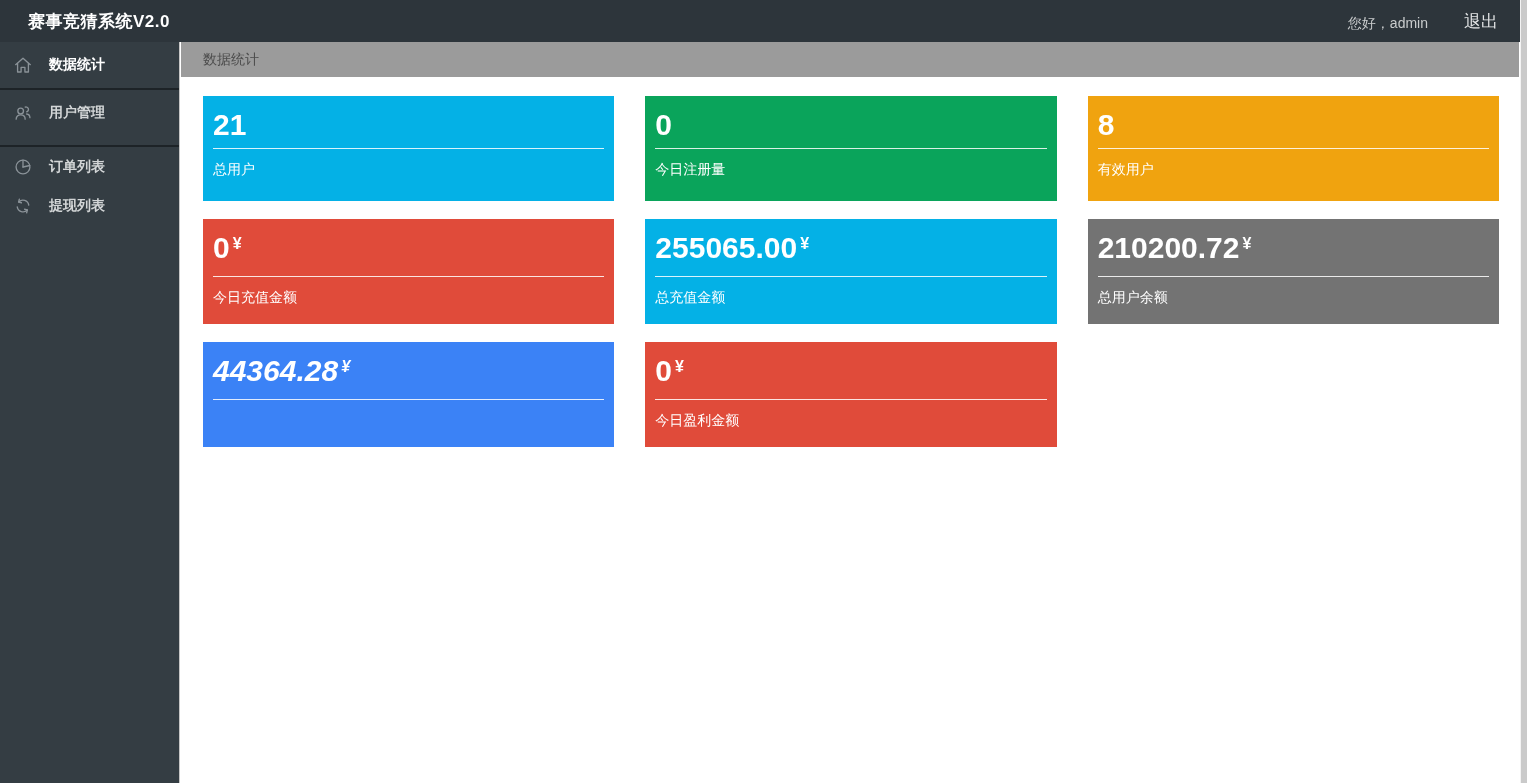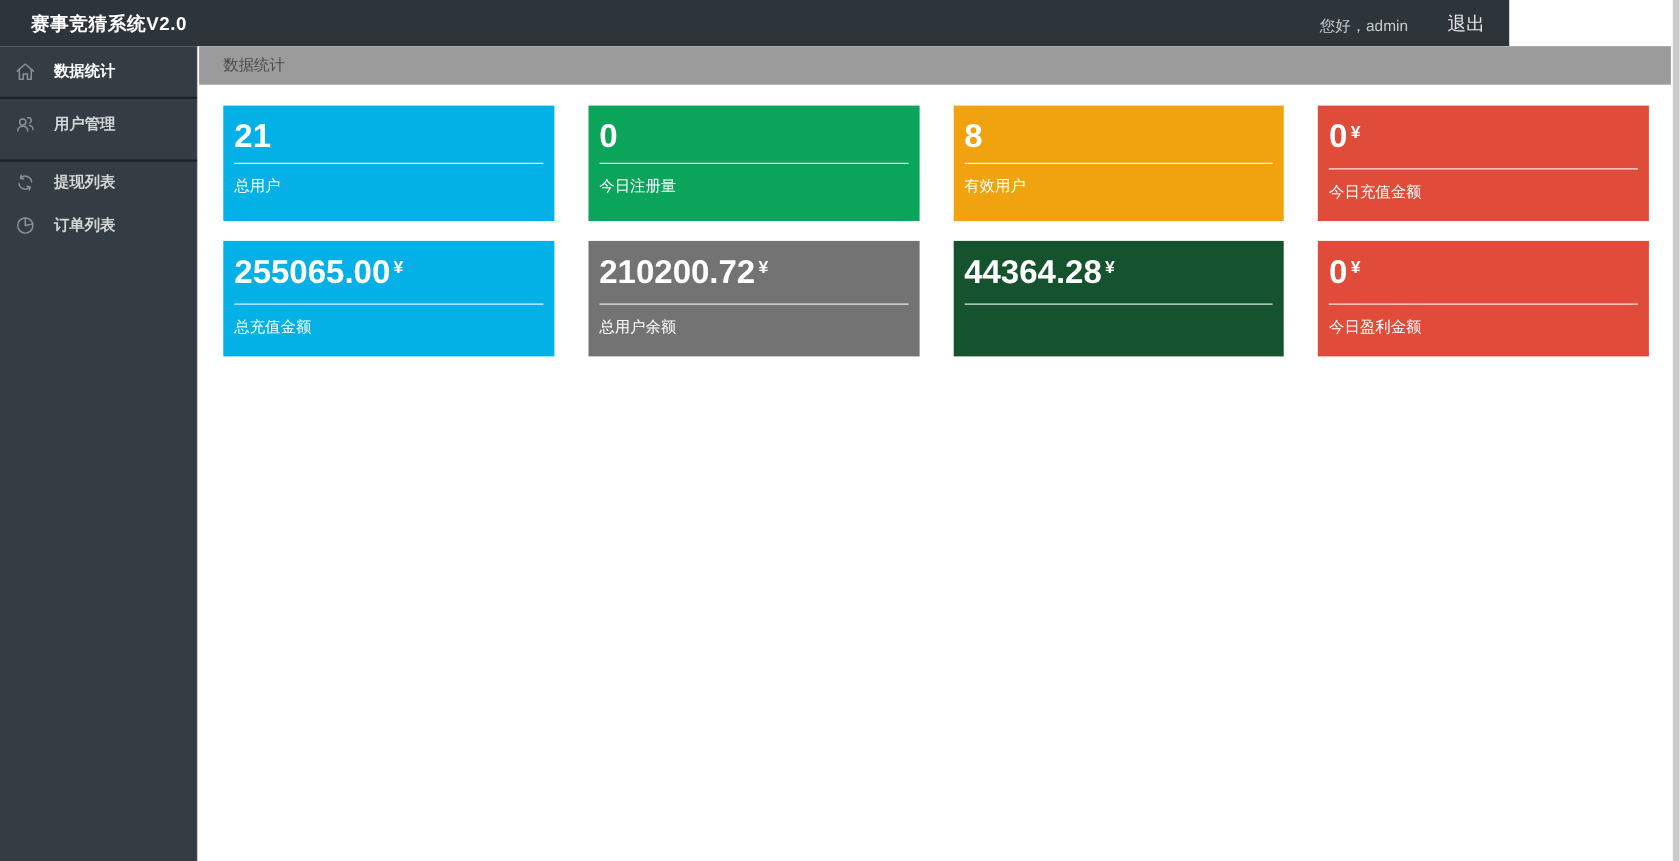--- a/index.html
+++ b/index.html
@@ -1,20 +1,20 @@
 <!DOCTYPE html>
 <html><head>
 <meta charset="utf-8">
 <style>
   * { margin:0; padding:0; box-sizing:border-box; }
   html,body { width:1527px; height:783px; overflow:hidden; font-family:"Liberation Sans","DejaVu Sans",sans-serif; background:#fff; }
   .root { position:relative; width:1527px; height:783px; }
 
   
-  .topbar { position:absolute; left:0; top:0; width:1372px; height:42px; background:#2d353b; display:flex; align-items:center; }
+  .topbar { position:absolute; left:0; top:0; width:1520px; height:42px; background:#2d353b; display:flex; align-items:center; }
   .app-title { color:#ffffff; font-size:17px; font-weight:bold; padding-left:28px; letter-spacing:0.5px; }
   .topbar-right { margin-left:auto; display:flex; align-items:flex-end; gap:36px; padding-right:22px; }
   .greeting { color:#c9cccd; font-size:14px; }
   .logout { color:#e3e5e6; font-size:17px; cursor:pointer; }
 
   
   .sidebar { position:absolute; left:0; top:42px; width:180px; height:741px; background:#343d43; border-right:1px solid #c6c6c6; }
   .side-item { display:flex; align-items:center; padding-left:13px; cursor:pointer; }
   .side-item .icon { width:20px; height:20px; margin-right:16px; flex:0 0 20px; }
   .side-item .lbl { color:#d3d6d7; font-size:14px; font-weight:bold; }
@@ -23,21 +23,21 @@
   .h40 { height:40px; }
   .h38 { height:38px; }
   .side-divider { height:2px; background:#1d2327; }
   .pad9 { height:9px; }
 
   
   .main { position:absolute; left:181px; top:42px; width:1338px; height:741px; background:#ffffff; }
   .breadcrumb-bar { height:35px; background:#9b9b9b; display:flex; align-items:center; padding-left:22px; }
   .breadcrumb-title { color:#4c4c4c; font-size:14px; }
 
-  .cards { display:grid; grid-template-columns:repeat(4,1fr); column-gap:31px; row-gap:18px; padding:19px 20px 0 22px; }
+  .cards { display:grid; grid-template-columns:repeat(3,1fr); column-gap:31px; row-gap:18px; padding:19px 20px 0 22px; }
   .card { height:105px; padding:11px 10px 0 10px; color:#fff; }
   .card .num { font-size:30px; font-weight:bold; line-height:36px; white-space:nowrap; }
   .card .cur { display:inline-block; font-size:16px; font-weight:bold; transform:translateY(-9px); margin-left:3px; }
   .card .rule { height:0; border-bottom:1px solid rgba(255,255,255,0.85); margin-top:5px; }
   .card .lbl { font-size:14px; margin-top:12px; }
 
   
   .scrollbar { position:absolute; right:0; top:0; width:7px; height:783px; background:#f3f3f3; }
   .scroll-thumb { position:absolute; left:1px; top:0; width:6px; height:783px; background:#cacaca; }
 
@@ -78,41 +78,41 @@
           <path d="M14.6 4.9 a3 3 0 1 1 1.8 5.8"></path>
           <path d="M16.4 13.2 c2.6 0.4 3.9 2 3.9 4.4"></path>
         </svg>
       </span>
       <span class="lbl">用户管理</span>
     </div>
 
     <div class="pad9"></div>
     <div class="side-divider"></div>
 
+    <div class="side-item h40">
+      <span class="icon">
+        <svg class="sicon" viewBox="0 0 24 24" width="20" height="20">
+          <circle cx="12" cy="12" r="8.3"></circle>
+          <path d="M12 12 L12 3.7"></path>
+          <path d="M12 12 L20.2 10.2"></path>
+        </svg>
+      </span>
+      <span class="lbl">订单列表</span>
+    </div>
+
     <div class="side-item h38">
       <span class="icon">
         <svg class="sicon" viewBox="0 0 24 24" width="20" height="20">
           <path d="M18.9 11 A7 7 0 0 0 6.9 7.1"></path>
           <path d="M7.6 3.9 L6.7 7.3 L10.1 8.1"></path>
           <path d="M5.1 13 A7 7 0 0 0 17.1 16.9"></path>
           <path d="M16.4 20.1 L17.3 16.7 L13.9 15.9"></path>
         </svg>
       </span>
       <span class="lbl">提现列表</span>
-    </div>
-
-    <div class="side-item h40">
-      <span class="icon">
-        <svg class="sicon" viewBox="0 0 24 24" width="20" height="20">
-          <circle cx="12" cy="12" r="8.3"></circle>
-          <path d="M12 12 L12 3.7"></path>
-          <path d="M12 12 L20.2 10.2"></path>
-        </svg>
-      </span>
-      <span class="lbl">订单列表</span>
     </div>
 
   </div>
 
   <div class="main">
     <div class="breadcrumb-bar">
       <span class="breadcrumb-title">数据统计</span>
     </div>
 
     <div class="cards">
@@ -146,21 +146,21 @@
         <div class="rule"></div>
         <div class="lbl">总充值金额</div>
       </div>
 
       <div class="card" style="background-color: #737373;">
         <div class="num"><span>210200.72</span><span class="cur">¥</span></div>
         <div class="rule"></div>
         <div class="lbl">总用户余额</div>
       </div>
 
-      <div class="card" style="background-color: #14532d;">
+      <div class="card" style="background-color: #3b82f6; font-style: italic;">
         <div class="num"><span>44364.28</span><span class="cur">¥</span></div>
         <div class="rule"></div>
       </div>
 
       <div class="card" style="background-color: rgb(224, 75, 58);">
         <div class="num"><span>0</span><span class="cur">¥</span></div>
         <div class="rule"></div>
         <div class="lbl">今日盈利金额</div>
       </div>
 

